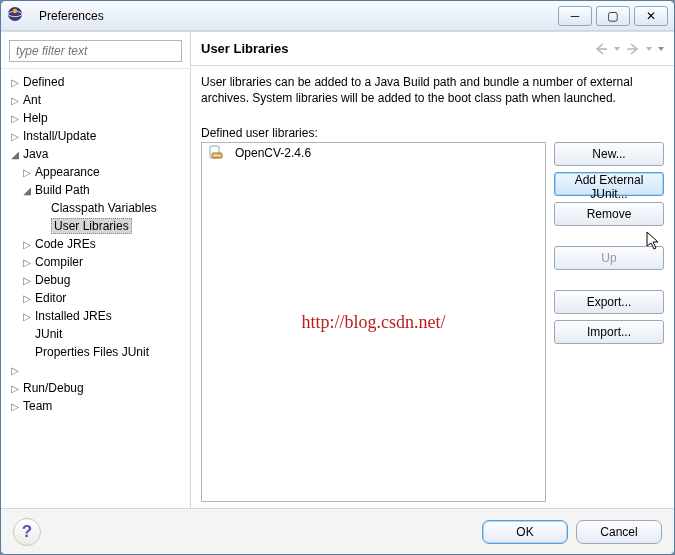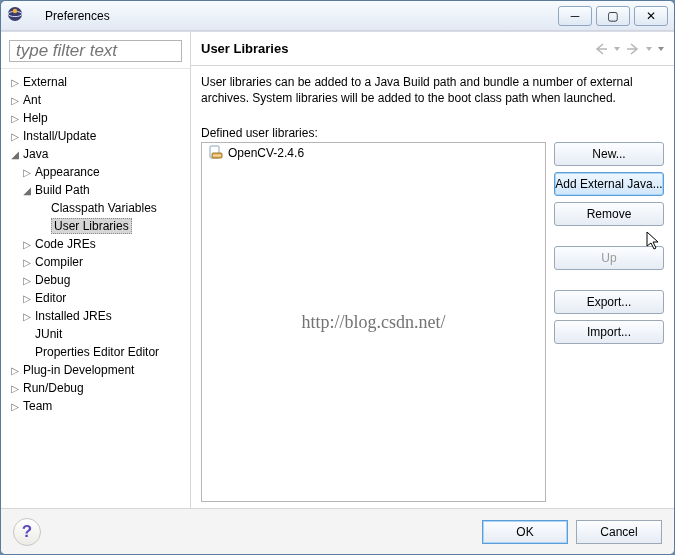--- a/index.html
+++ b/index.html
@@ -1,60 +1,60 @@
 <!DOCTYPE html>
 <html><head>
 <meta charset="utf-8">
 <style>
   html,body{margin:0;padding:0;font-family:"Segoe UI",Tahoma,Arial,sans-serif;font-size:12px;color:#000;background:#6b8aa8;}
   *{box-sizing:border-box}
   .window{position:relative;width:675px;height:555px;border:1px solid #5a7a9a;border-radius:6px;background:#ece9d8;background:linear-gradient(#fdfdfe,#e9eef5);overflow:hidden;box-shadow:0 0 0 1px #fff inset}
   
   .titlebar{height:30px;background:linear-gradient(#f7fbff,#e2e9f3);border-bottom:1px solid #cfd6e1;display:flex;align-items:center;padding:0 6px}
   .titlebar .app-icon svg{width:16px;height:16px}
-  .titlebar .title{margin-left:22px;flex:1}
+  .titlebar .title{margin-left:16px;flex:1}
   .win-btns{display:flex;gap:4px}
   .win-btn{width:34px;height:20px;border:1px solid #8fa6c2;border-radius:3px;background:linear-gradient(#fafdff,#dfe8f3);display:flex;align-items:center;justify-content:center;font-family:Arial}
   .win-btn span{font-size:12px;line-height:1}
   
   .body{position:absolute;top:30px;left:0;right:0;bottom:0;background:#fff;border-top:1px solid #d9dde3}
   .content{position:absolute;inset:0 0 46px 0;display:flex}
   
   .nav{width:190px;border-right:1px solid #d6d6d6;display:flex;flex-direction:column}
   .filter-wrap{padding:8px 8px 6px;border-bottom:1px solid #e6e6e6}
-  .filter{width:100%;height:22px;border:1px solid #b5b5b5;padding:2px 6px;font-style:italic;color:#7c7c7c;font-family:inherit;font-size:17px}
+  .filter{width:100%;height:22px;border:1px solid #b5b5b5;padding:2px 6px;font-style:italic;color:#7c7c7c;font-family:inherit;font-size:12px}
   .tree{flex:1;overflow:auto;padding:4px 0 4px 6px}
   .tree-item{display:flex;align-items:center;height:18px;padding-left:2px;white-space:nowrap;cursor:default}
   .tw{display:inline-block;width:12px;text-align:center;color:#6f6f6f;font-size:10px;margin-right:2px;font-family:Arial}
   .tree-item.selected .lbl{background:#d6d6d6;border:1px dotted #888;padding:0 2px}
   .d1{padding-left:14px}.d2{padding-left:30px}
   
   .main{flex:1;display:flex;flex-direction:column}
   .main-header{height:34px;border-bottom:1px solid #d6d6d6;display:flex;align-items:center;padding:0 10px}
   .main-header h1{font-size:13px;font-weight:bold;margin:0;flex:1}
   .hdr-icons{display:flex;gap:6px;align-items:center}
   .hdr-icons svg{opacity:.55}
   .main-body{flex:1;padding:8px 10px 6px 10px;display:flex;flex-direction:column}
   .desc{line-height:1.35;margin-bottom:18px}
   .deflabel{margin-top:2px;margin-bottom:2px}
   .workarea{flex:1;display:flex;gap:8px;min-height:0}
   .listbox{flex:1;border:1px solid #b5b5b5;background:#fff;position:relative;overflow:hidden}
-  .list-row{display:flex;align-items:center;height:20px;padding:0 6px;gap:4px}
+  .list-row{display:flex;align-items:center;height:20px;padding:0 6px;gap:11px}
   .jar-icon svg{width:16px;height:16px}
-  .watermark{position:absolute;top:50%;left:50%;transform:translate(-50%,-50%);color:#737373;font-size:18px;font-family:"Times New Roman",serif;pointer-events:none;white-space:nowrap}
+  .watermark{position:absolute;top:50%;left:50%;transform:translate(-50%,-50%);color:#b91c1c;font-size:18px;font-family:"Times New Roman",serif;pointer-events:none;white-space:nowrap}
   .button-col{width:110px;display:flex;flex-direction:column;gap:6px}
   .btn{height:24px;border:1px solid #9aa8b8;border-radius:3px;background:linear-gradient(#fcfdff,#e6ecf4);font-family:inherit;font-size:12px;cursor:default;padding:0}
   .btn:disabled{color:#9a9a9a}
   .btn.hover{background:linear-gradient(#eef7ff,#cfe6fb);border-color:#5b9dd8;box-shadow:0 0 0 1px #aed4f5 inset}
   .spacer{height:8px}
   
   .footer{position:absolute;left:0;right:0;bottom:0;height:46px;border-top:1px solid #d6d6d6;background:#f4f4f4;display:flex;align-items:center;padding:0 12px;gap:8px}
   .help-btn{width:28px;height:28px;border:1px solid #c7c7c7;border-radius:14px;background:linear-gradient(#fff,#ecebe6);display:flex;align-items:center;justify-content:center;color:#5a4bbf;font-size:17px;font-weight:bold}
   .footer .spacer-flex{flex:1}
-  .ok-btn,.cancel-btn{width:86px;height:24px;border:1px solid #9aa8b8;border-radius:0;background:linear-gradient(#fcfdff,#e6ecf4);font-family:inherit;font-size:12px}
+  .ok-btn,.cancel-btn{width:86px;height:24px;border:1px solid #9aa8b8;border-radius:7px;background:linear-gradient(#fcfdff,#e6ecf4);font-family:inherit;font-size:12px}
   .ok-btn{border-color:#5b9dd8;box-shadow:0 0 0 1px #aed4f5 inset}
   .underline-first::first-letter{text-decoration:underline}
   .cursor{position:absolute;pointer-events:none}
 </style>
 </head>
 <body>
 
 <div class="window">
 
   <div class="titlebar">
@@ -82,21 +82,21 @@
   <div class="body">
     <div class="content">
 
       <div class="nav">
         <div class="filter-wrap">
           <input class="filter" placeholder="type filter text" style="">
         </div>
         <div class="tree">
           <div class="tree-item">
               <span class="tw">▷</span>
-              <span class="lbl">External</span>
+              <span class="lbl">Defined</span>
             </div>
           <div class="tree-item">
               <span class="tw">▷</span>
               <span class="lbl">Ant</span>
             </div>
           <div class="tree-item">
               <span class="tw">▷</span>
               <span class="lbl">Help</span>
             </div>
           <div class="tree-item">
@@ -142,25 +142,24 @@
           <div class="tree-item d1">
               <span class="tw">▷</span>
               <span class="lbl">Installed JREs</span>
             </div>
           <div class="tree-item d1">
               <span class="tw"></span>
               <span class="lbl">JUnit</span>
             </div>
           <div class="tree-item d1">
               <span class="tw"></span>
-              <span class="lbl">Properties Editor Editor</span>
-            </div>
-          <div class="tree-item">
-              <span class="tw">▷</span>
-              <span class="lbl">Plug-in Development</span>
+              <span class="lbl">Properties Files JUnit</span>
+            </div>
+          <div class="tree-item">
+              <span class="tw">▷</span>
             </div>
           <div class="tree-item">
               <span class="tw">▷</span>
               <span class="lbl">Run/Debug</span>
             </div>
           <div class="tree-item">
               <span class="tw">▷</span>
               <span class="lbl">Team</span>
             </div>
         </div>
@@ -201,21 +200,21 @@
                       <rect x="4" y="9" width="10" height="5" rx="1" fill="#d9a54a" stroke="#a77a2b"></rect>
                       <rect x="5" y="10.5" width="8" height="2" fill="#f3d9a6"></rect>
                     </svg>
                 </span>
                 <span>OpenCV-2.4.6</span>
               </div>
               <div class="watermark">http://blog.csdn.net/</div>
             </div>
             <div class="button-col">
               <button class="btn"><span class="underline-first">New...</span></button>
-              <button class="btn hover">Add External Java...</button>
+              <button class="btn hover">Add External JUnit...</button>
               <button class="btn"><span class="underline-first">Remove</span></button>
               <div class="spacer"></div>
               <button class="btn" disabled="">Up</button>
               <div class="spacer"></div>
               <button class="btn">Export...</button>
               <button class="btn"><span class="underline-first">Import...</span></button>
             </div>
           </div>
         </div>
       </div>

